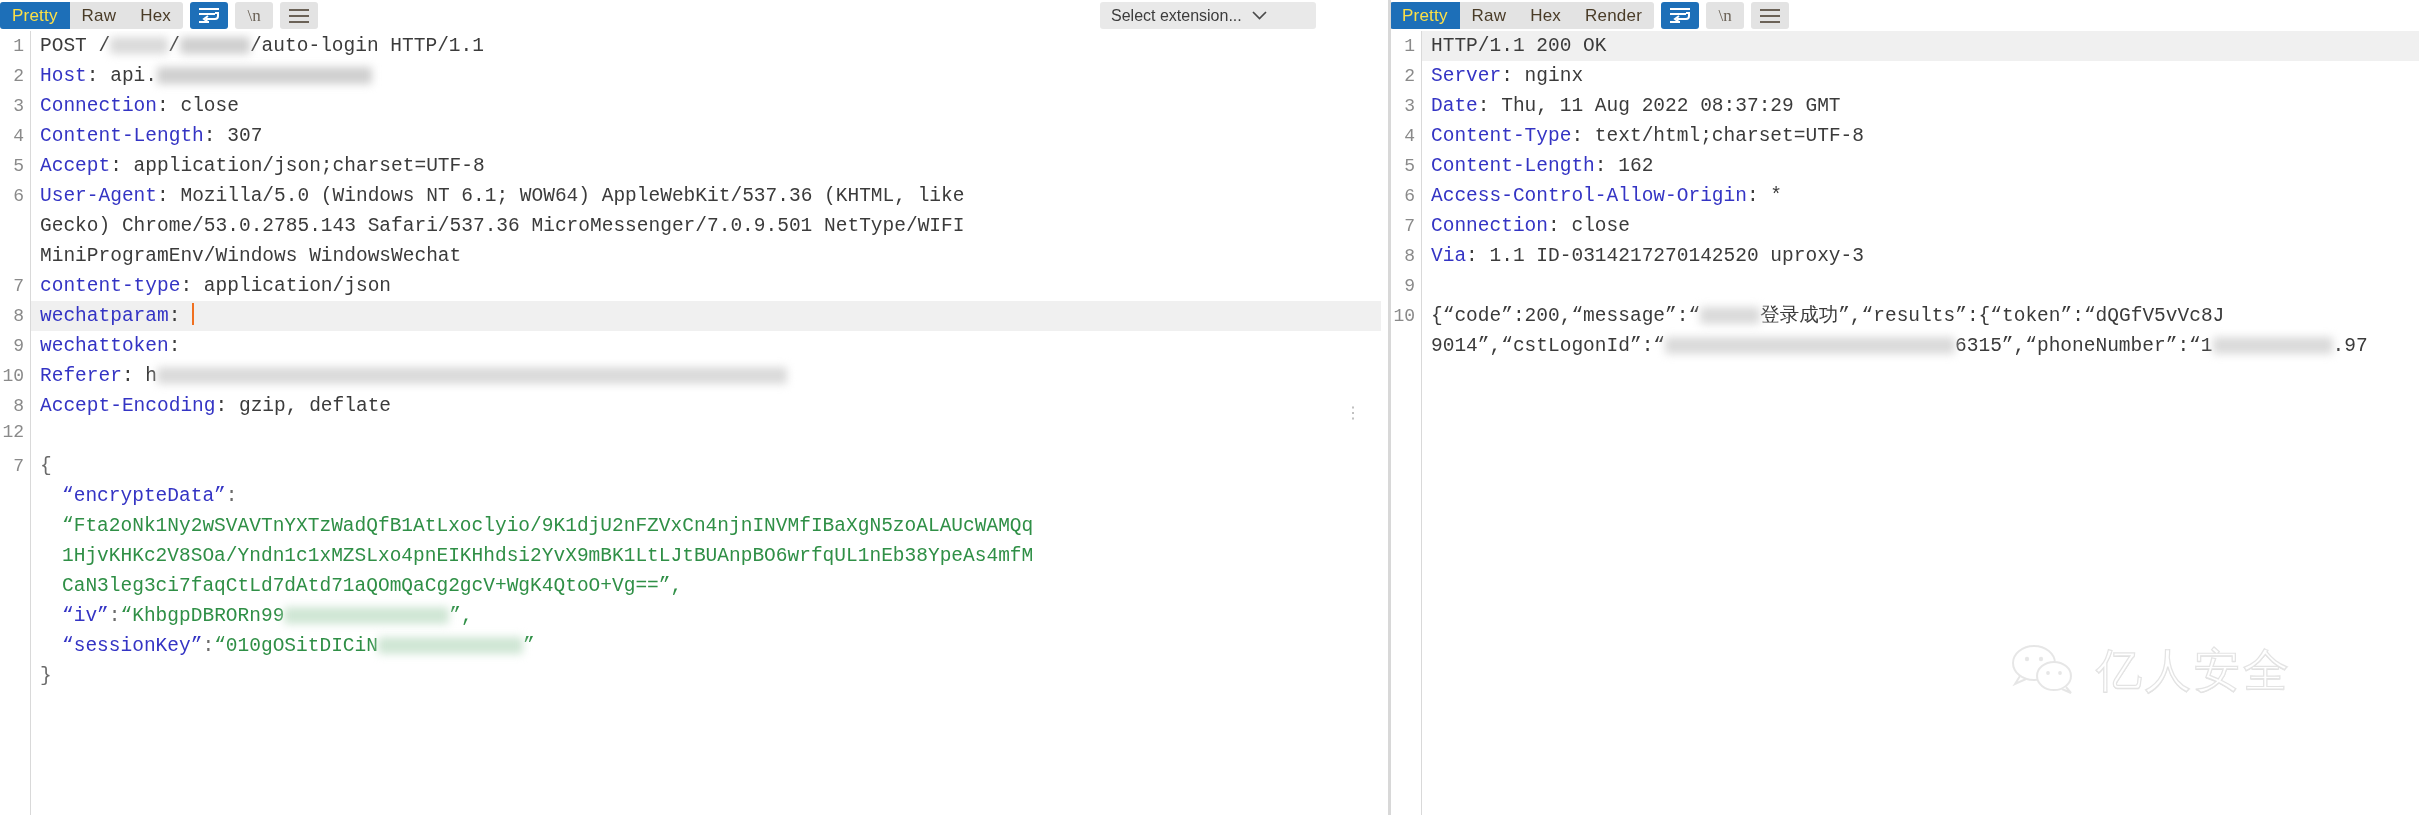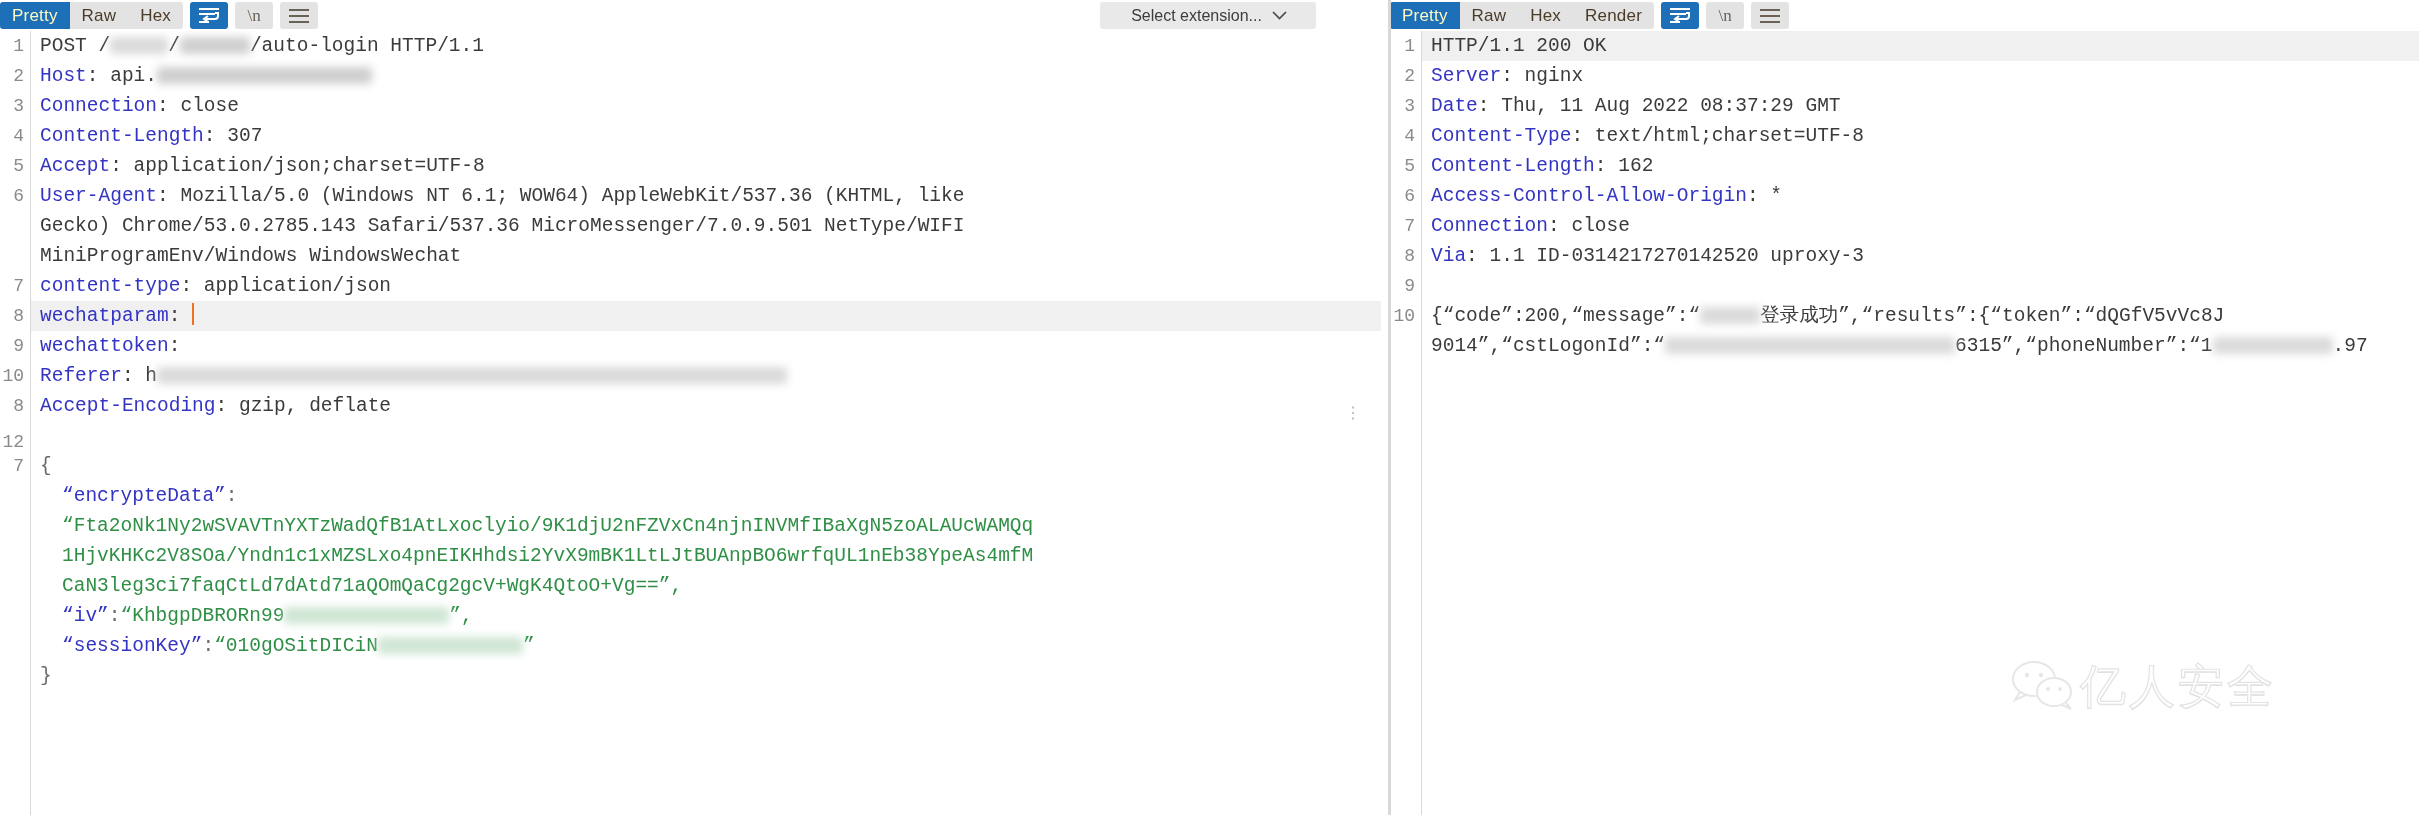--- a/index.html
+++ b/index.html
@@ -39,21 +39,21 @@
     align-items: center;
     padding: 0 12px;
     font-size: 17px;
     color: #4a3c28;
     cursor: pointer;
     user-select: none;
     letter-spacing: .2px;
   }
   .seg .tab.active {
     background: #1d6fb8;
-    color: #fef9c3;
+    color: #fde047;
   }
   .iconbtn {
     width: 38px;
     height: 27px;
     background: #e3e3e3;
     border-radius: 3px;
     margin-right: 7px;
     display: flex;
     align-items: center;
     justify-content: center;
@@ -68,21 +68,21 @@
   }
 
   
   .combo {
     height: 27px;
     min-width: 196px;
     background: #e9e9e9;
     border-radius: 3px;
     display: flex;
     align-items: center;
-    justify-content: center;
+    justify-content: flex-start;
     padding: 0 9px 0 11px;
     cursor: pointer;
   }
   .combo .lbl {
     font-size: 16px;
     color: #3c3c3c;
   }
   .combo .chev {
     font-size: 13px;
     color: #555;
@@ -176,25 +176,24 @@
     font-size: 16px;
     line-height: 7px;
     text-align: center;
   }
 
   
   .watermark {
     position: absolute;
     display: flex;
     align-items: center;
-    gap: 4px;
+    gap: 20px;
     opacity: .5;
     pointer-events: none;
     user-select: none;
-    margin-top: 16px;
   }
   .watermark .wtext {
     font-size: 46px;
     color: #ffffff;
     font-family: "DejaVu Sans", sans-serif;
     letter-spacing: 3px;
     -webkit-text-stroke: 1.2px #c9c9c9;
     text-shadow: 0 1px 0 #bdbdbd;
   }
 </style>
@@ -275,21 +274,21 @@
         <div class="ln" style="top: 30px;">2</div>
         <div class="ln" style="top: 60px;">3</div>
         <div class="ln" style="top: 90px;">4</div>
         <div class="ln" style="top: 120px;">5</div>
         <div class="ln" style="top: 150px;">6</div>
         <div class="ln" style="top: 240px;">7</div>
         <div class="ln" style="top: 270px;">8</div>
         <div class="ln" style="top: 300px;">9</div>
         <div class="ln" style="top: 330px;">10</div>
         <div class="ln" style="top: 360px;">8</div>
-        <div class="ln" style="top: 396px;">12</div>
+        <div class="ln" style="top: 386px;">12</div>
         <div class="ln" style="top: 420px;">7</div>
       </div>
     <div class="code" id="request-code"><div class="row" style="top: 0px;"><span class="plain">POST </span><span class="plain">/</span><span class="blur gray2" style="width: 58px; height: 17px;"></span><span class="plain">/</span><span class="blur gray" style="width: 70px; height: 17px;"></span><span class="plain">/auto-login HTTP/1.1</span></div><div class="row" style="top: 30px;"><span class="hdr">Host</span><span class="plain">: </span><span class="plain">api.</span><span class="blur gray" style="width: 215px; height: 17px;"></span></div><div class="row" style="top: 60px;"><span class="hdr">Connection</span><span class="plain">: close</span></div><div class="row" style="top: 90px;"><span class="hdr">Content-Length</span><span class="plain">: 307</span></div><div class="row" style="top: 120px;"><span class="hdr">Accept</span><span class="plain">: application/json;charset=UTF-8</span></div><div class="row" style="top: 150px;"><span class="hdr">User-Agent</span><span class="plain">: Mozilla/5.0 (Windows NT 6.1; WOW64) AppleWebKit/537.36 (KHTML, like</span></div><div class="row" style="top: 180px;"><span class="plain">Gecko) Chrome/53.0.2785.143 Safari/537.36 MicroMessenger/7.0.9.501 NetType/WIFI</span></div><div class="row" style="top: 210px;"><span class="plain">MiniProgramEnv/Windows WindowsWechat</span></div><div class="row" style="top: 240px;"><span class="hdr">content-type</span><span class="plain">: application/json</span></div><div class="row hl" style="top: 270px;"><span class="hdr">wechatparam</span><span class="plain">: </span><span class="caret"></span></div><div class="row" style="top: 300px;"><span class="hdr">wechattoken</span><span class="plain">:</span></div><div class="row" style="top: 330px;"><span class="hdr">Referer</span><span class="plain">: h</span><span class="blur gray2" style="width: 630px; height: 17px;"></span></div><div class="row" style="top: 360px;"><span class="hdr">Accept-Encoding</span><span class="plain">: gzip, deflate</span></div><div class="row" style="top: 390px;"></div><div class="row" style="top: 420px;"><span class="punc">{</span></div><div class="row" style="top: 450px; padding-left: 31px;"><span class="key">“encrypteData”</span><span class="punc">:</span></div><div class="row" style="top: 480px; padding-left: 31px;"><span class="str">“Fta2oNk1Ny2wSVAVTnYXTzWadQfB1AtLxoclyio/9K1djU2nFZVxCn4njnINVMfIBaXgN5zoALAUcWAMQq</span></div><div class="row" style="top: 510px; padding-left: 31px;"><span class="str">1HjvKHKc2V8SOa/Yndn1c1xMZSLxo4pnEIKHhdsi2YvX9mBK1LtLJtBUAnpBO6wrfqUL1nEb38YpeAs4mfM</span></div><div class="row" style="top: 540px; padding-left: 31px;"><span class="str">CaN3leg3ci7faqCtLd7dAtd71aQOmQaCg2gcV+WgK4QtoO+Vg==”,</span></div><div class="row" style="top: 570px; padding-left: 31px;"><span class="key">“iv”</span><span class="punc">:</span><span class="str">“KhbgpDBRORn99</span><span class="blur green" style="width: 165px; height: 17px;"></span><span class="str">”,</span></div><div class="row" style="top: 600px; padding-left: 31px;"><span class="key">“sessionKey”</span><span class="punc">:</span><span class="str">“010gOSitDICiN</span><span class="blur green" style="width: 145px; height: 17px;"></span><span class="str">”</span></div><div class="row" style="top: 630px;"><span class="punc">}</span></div></div>
     <div class="scrollmark" style="left:1345px;top:378px;">⋮</div>
   </div>
 
   <div class="divider" style="left:1388px;"></div>
 
   <div class="pane" id="response-pane" style="left:1391px;width:1035px;">
     <div class="gutter">

